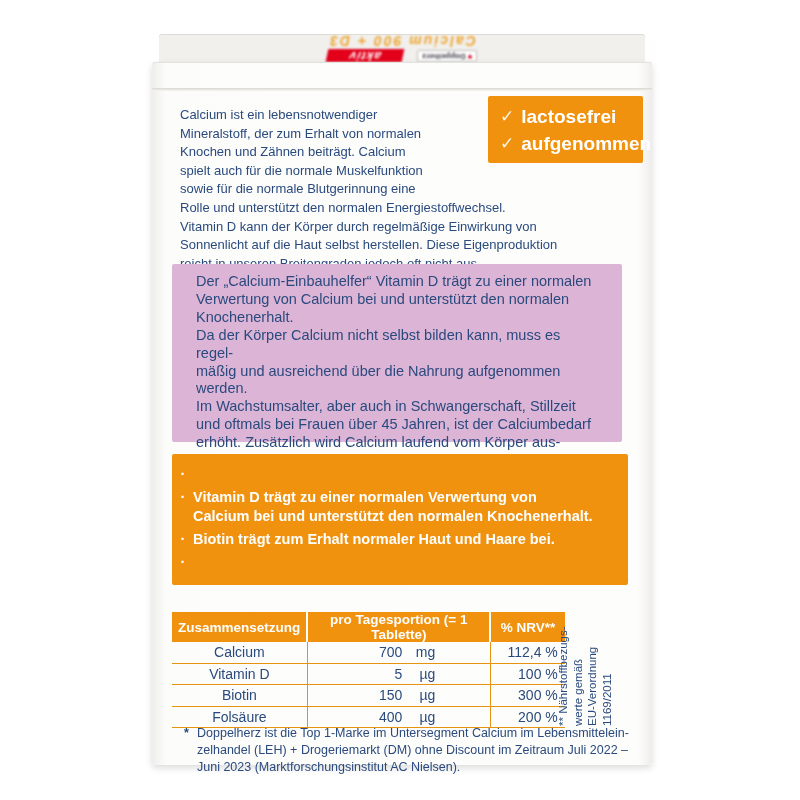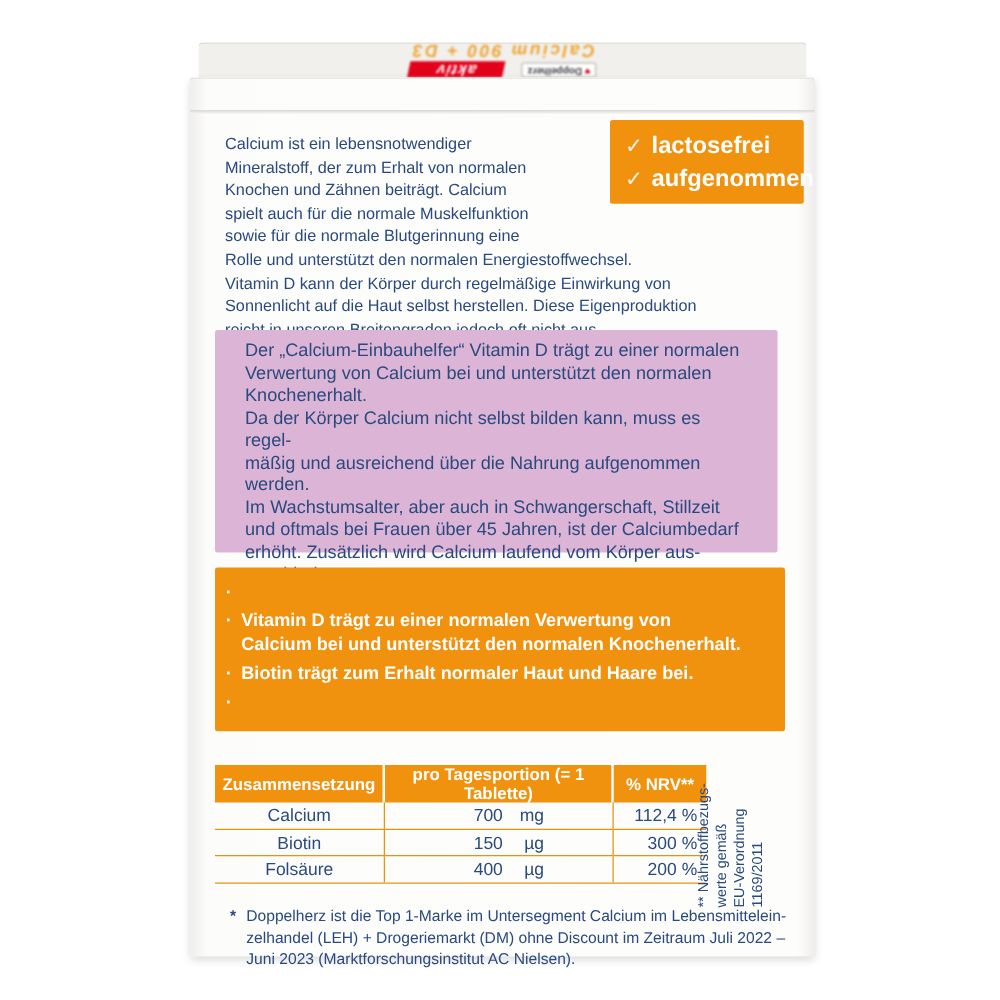--- a/index.html
+++ b/index.html
@@ -158,20 +158,30 @@
             <td class="c1">Calcium</td>
             <td class="c2">
               <span class="amt">
                   <span class="v">700</span>
                   <span class="u">mg</span>
                 </span>
             </td>
             <td class="c3">112,4 %</td>
           </tr>
           <tr>
+            <td class="c1">Vitamin D</td>
+            <td class="c2">
+              <span class="amt">
+                  <span class="v">5</span>
+                  <span class="u">µg</span>
+                </span>
+            </td>
+            <td class="c3">100 %</td>
+          </tr>
+          <tr>
             <td class="c1">Biotin</td>
             <td class="c2">
               <span class="amt">
                   <span class="v">150</span>
                   <span class="u">µg</span>
                 </span>
             </td>
             <td class="c3">300 %</td>
           </tr>
           <tr>

